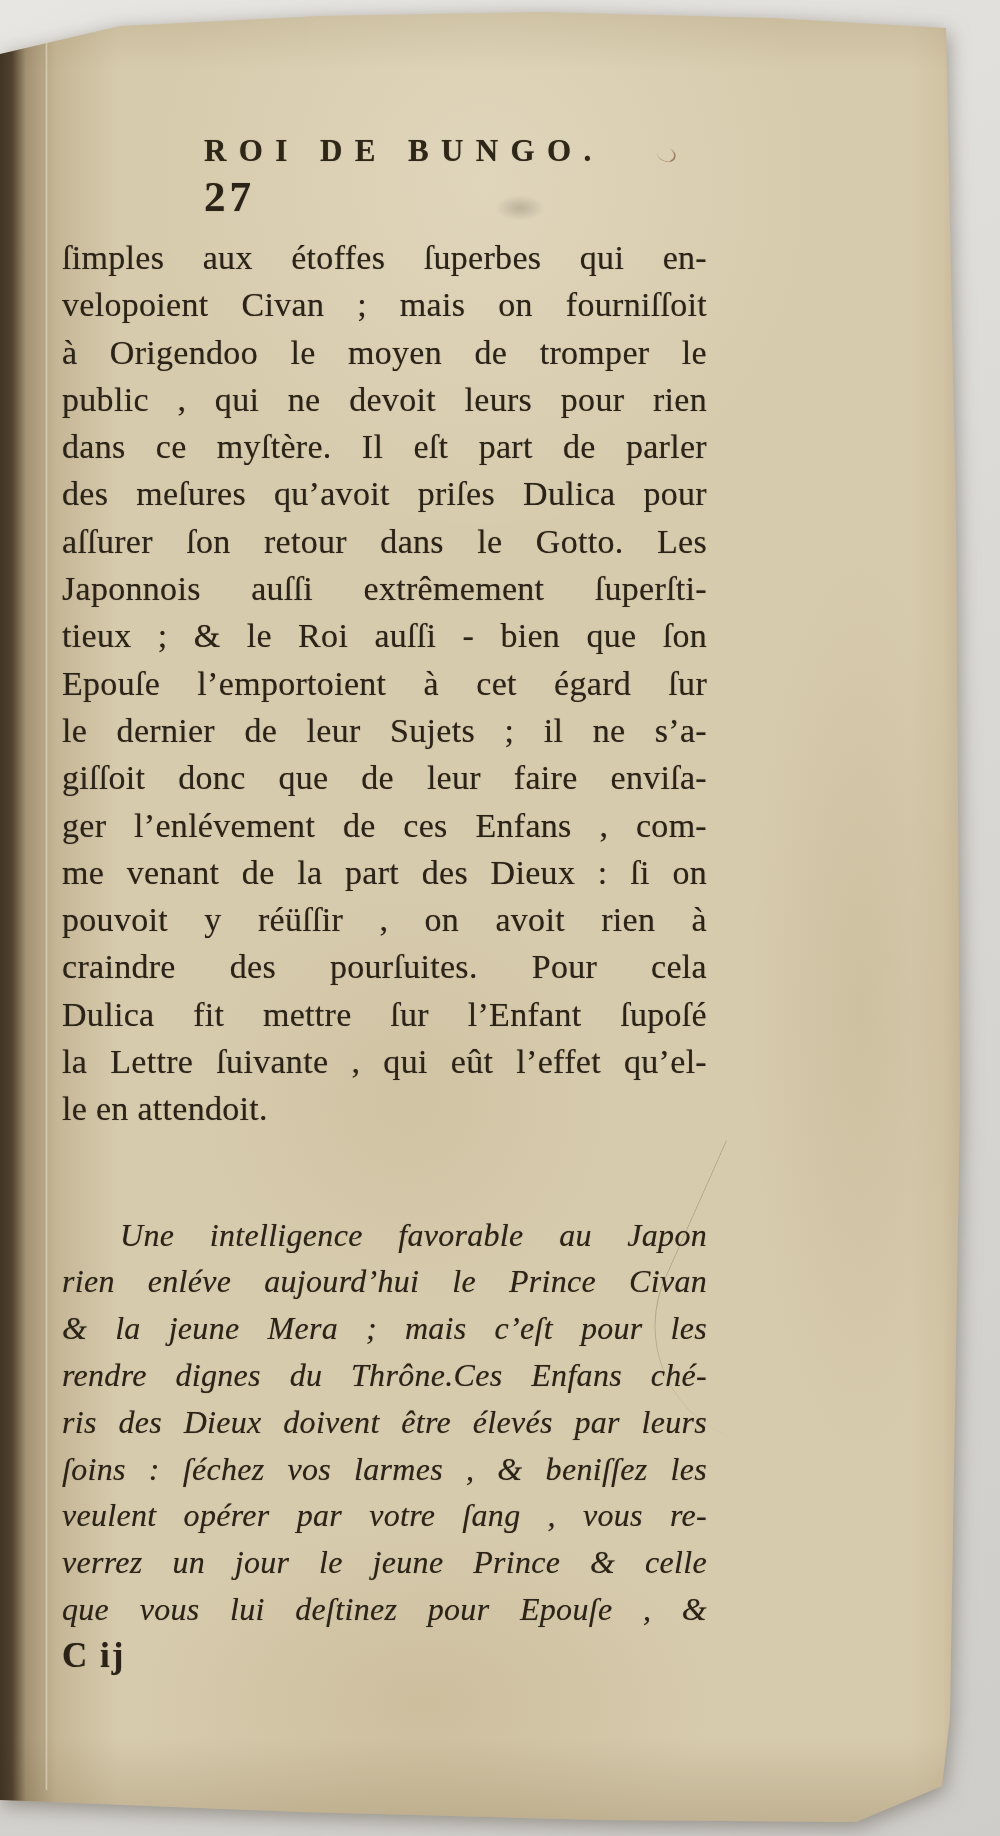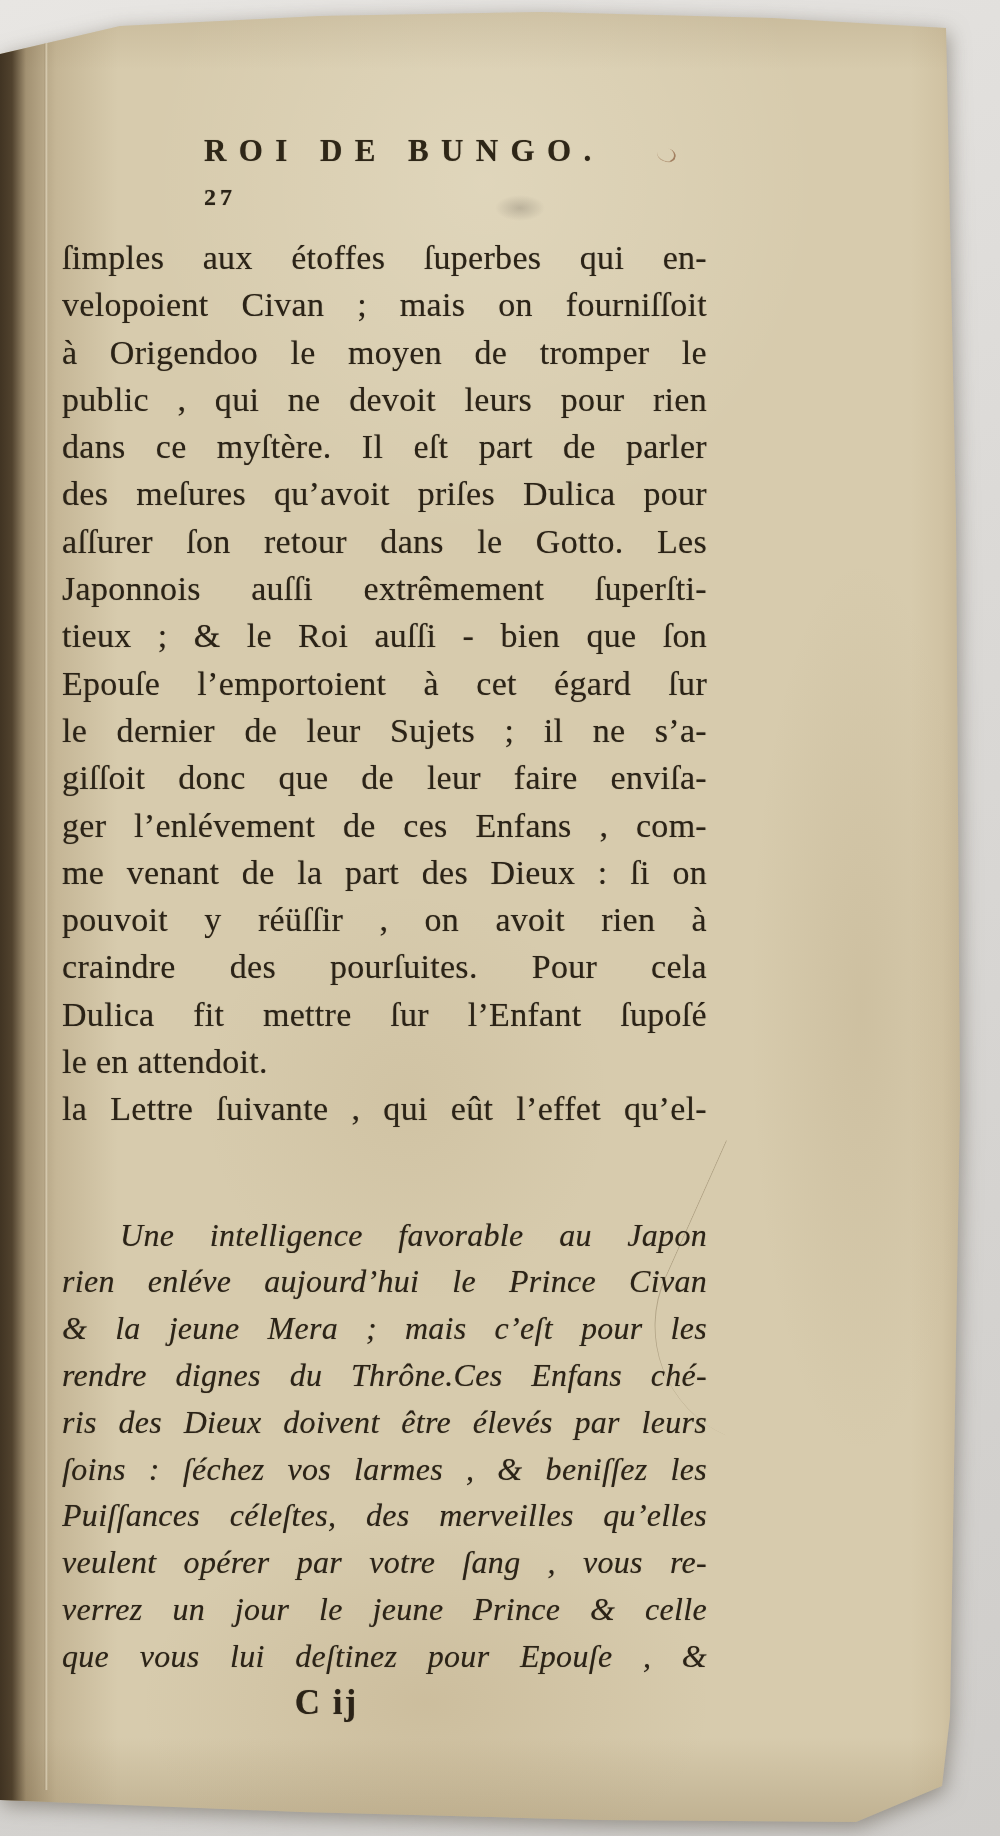--- a/index.html
+++ b/index.html
@@ -48,35 +48,35 @@
     text-shadow:0 0 1px rgba(43,35,23,0.45);
   }
   .running-header{
     display:flex;align-items:baseline;
     padding-left:100px;line-height:46px;white-space:nowrap;flex-direction:column;
   }
   .header-title{
     font-size:31px;letter-spacing:0.40em;font-weight:bold;color:#2e2617;
   }
   .page-number{
-    font-size:24px;margin-left:42px;letter-spacing:4px;font-weight:bold;
+    font-size:43px;margin-left:42px;letter-spacing:4px;font-weight:bold;
   }
   .roman-block{margin-top:14px;font-size:34px;}
   .roman-block .line{line-height:47.3px;}
   .letter-block{margin-top:79px;font-size:32px;font-style:italic;}
   .letter-block .line{line-height:46.8px;}
   .line{
     text-align:justify;text-align-last:justify;
     letter-spacing:0.3px;overflow:hidden;white-space:normal;
   }
   .line.no-just{text-align-last:left;}
   .line.indent{text-indent:58px;}
   .signature{
     margin-top:0px;line-height:46px;font-size:35px;font-weight:bold;
-    text-align:center;padding-right:116px;letter-spacing:2px;
+    text-align:left;padding-right:116px;letter-spacing:2px;
   }
 </style>
 </head>
 <body>
 
 <div class="photo">
   <div class="page-wrap">
     <div class="page">
 
       <div class="crease crease-left"></div>
@@ -102,32 +102,31 @@
             <div class="line">Japonnois auſſi extrêmement ſuperſti-</div>
             <div class="line">tieux ; &amp; le Roi auſſi - bien que ſon</div>
             <div class="line">Epouſe l’emportoient à cet égard ſur</div>
             <div class="line">le dernier de leur Sujets ; il ne s’a-</div>
             <div class="line">giſſoit donc que de leur faire enviſa-</div>
             <div class="line">ger l’enlévement de ces Enfans , com-</div>
             <div class="line">me venant de la part des Dieux : ſi on</div>
             <div class="line">pouvoit y réüſſir , on avoit rien à</div>
             <div class="line">craindre des pourſuites. Pour cela</div>
             <div class="line">Dulica fit mettre ſur l’Enfant ſupoſé</div>
+            <div class="line">la Lettre ſuivante , qui eût l’effet qu’el-</div>
             <div class="line no-just">le en attendoit.</div>
-            <div class="line">la Lettre ſuivante , qui eût l’effet qu’el-</div>
           </div>
 
         <div class="letter-block">
             <div class="line indent">Une intelligence favorable au Japon</div>
             <div class="line">rien enléve aujourd’hui le Prince Civan</div>
             <div class="line">&amp; la jeune Mera ; mais c’eſt pour les</div>
             <div class="line">rendre dignes du Thrône.Ces Enfans ché-</div>
             <div class="line">ris des Dieux doivent être élevés par leurs</div>
             <div class="line">ſoins : ſéchez vos larmes , &amp; beniſſez les</div>
-            <div class="line">Puiſſances céleſtes, des merveilles qu’elles</div>
             <div class="line">veulent opérer par votre ſang , vous re-</div>
             <div class="line">verrez un jour le jeune Prince &amp; celle</div>
             <div class="line">que vous lui deſtinez pour Epouſe , &amp;</div>
           </div>
 
         <div class="signature">C ij</div>
 
       </div>
     </div>
   </div>

